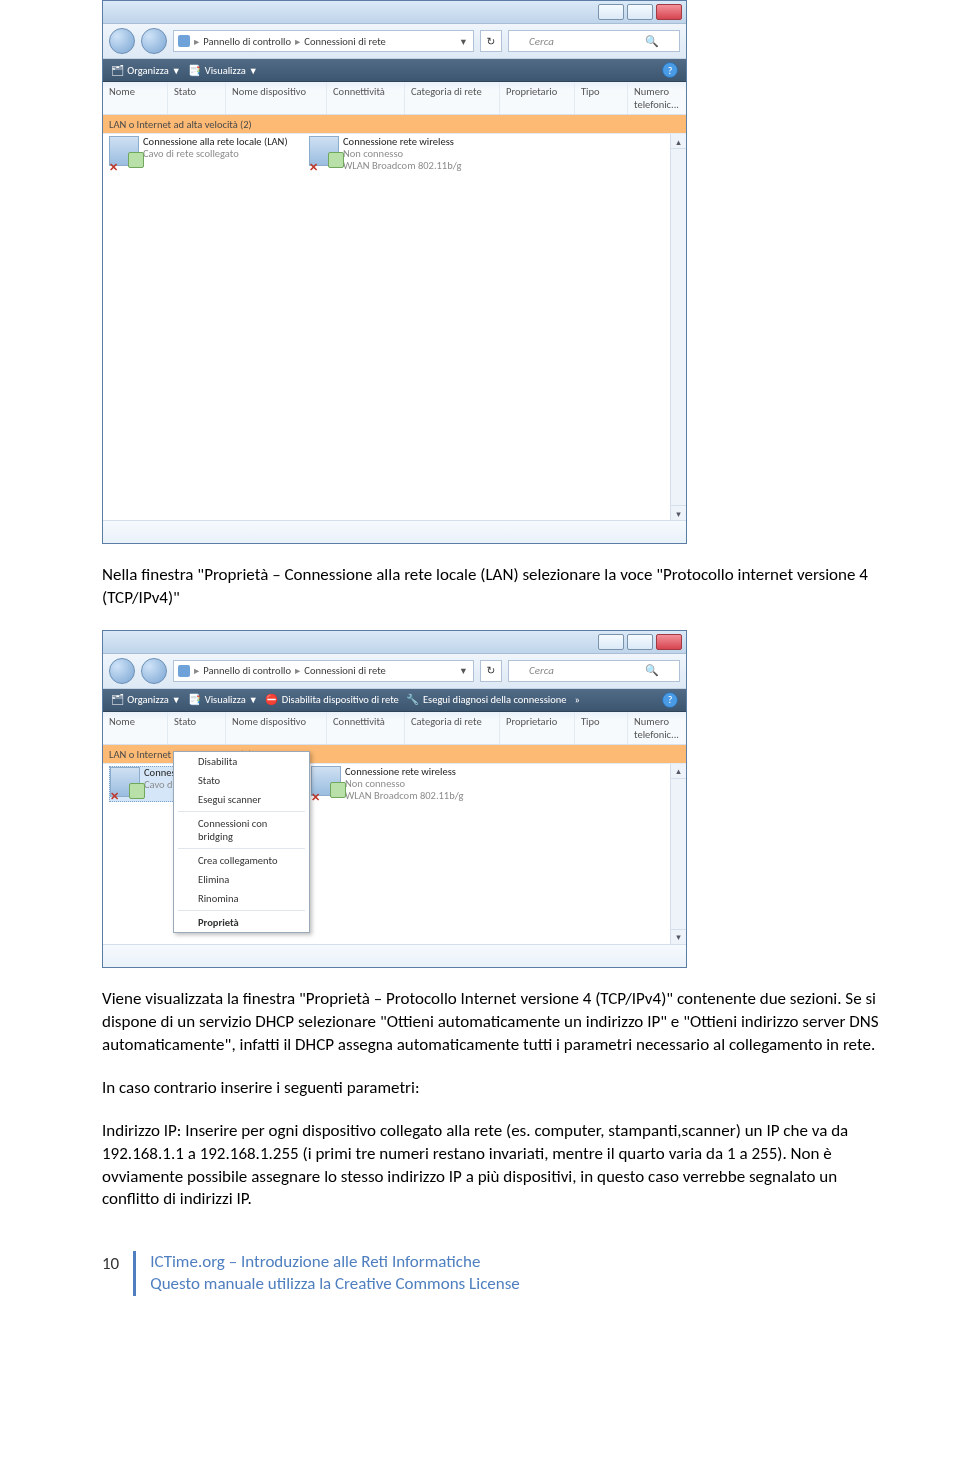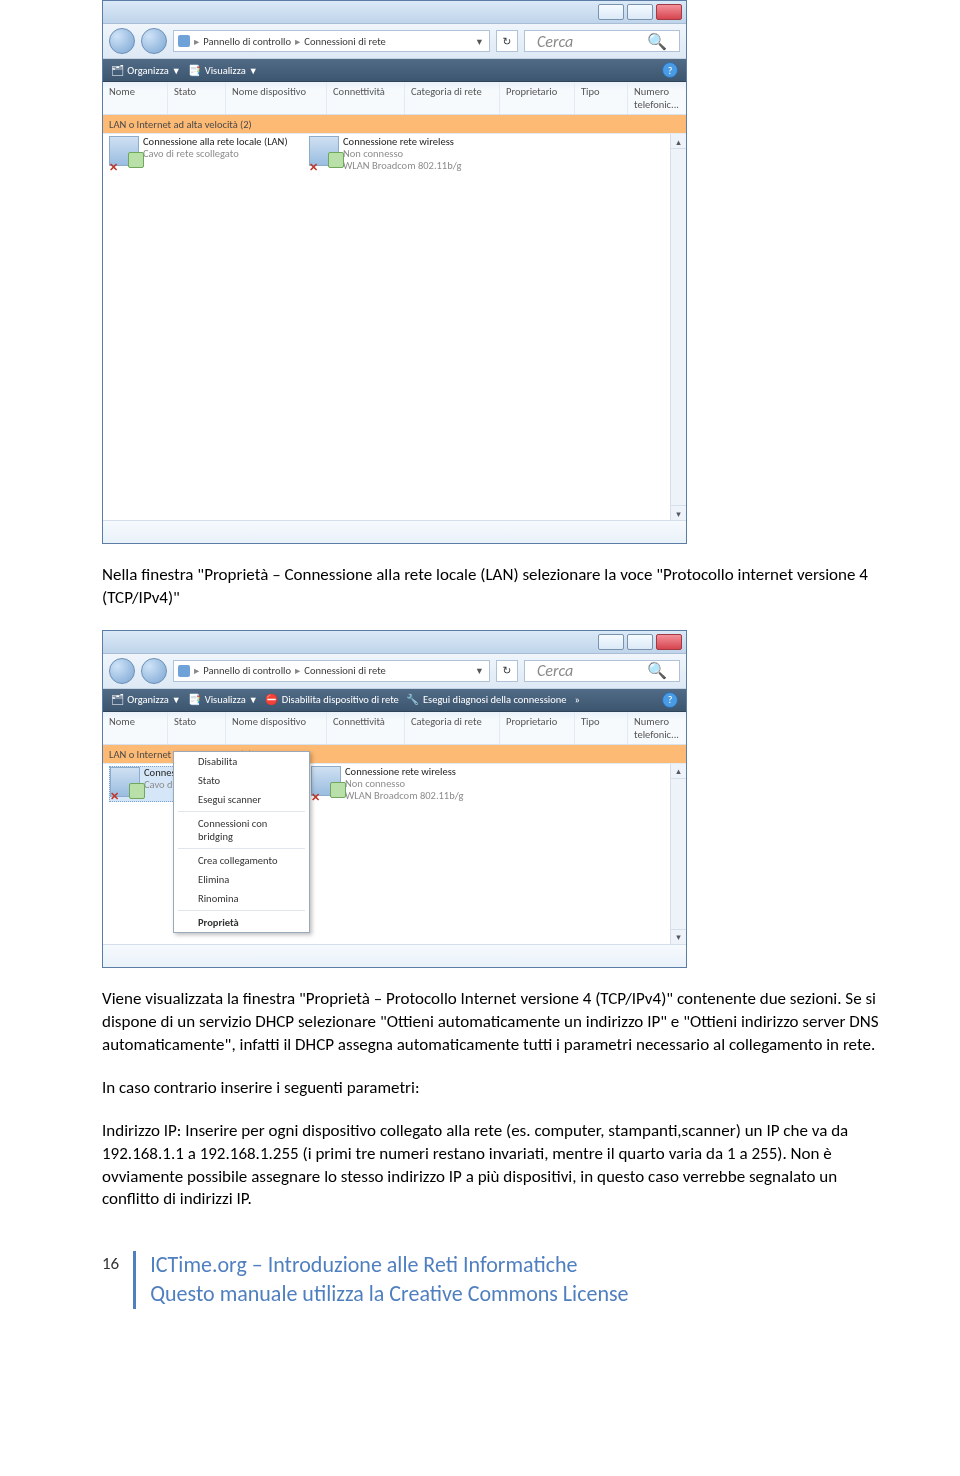--- a/index.html
+++ b/index.html
@@ -57,21 +57,21 @@
   }
   .crumbbox {
     flex:1; height:20px; border:1px solid #b0c2d6; background:#fff;
     display:flex; align-items:center; padding:0 4px; gap:4px;
     font-size: 10.5px;
   }
   .crumb-icon { width:12px; height:12px; background:#6ea2d8; border-radius:2px; }
   .sep { color:#888; }
   .dd { color:#555; padding:0 3px; }
   .refresh { width:20px; height:20px; border:1px solid #b0c2d6; background:#fff; display:flex;align-items:center;justify-content:center; }
-  .searchbox { width:130px; height:20px; border:1px solid #b0c2d6; background:#fff; display:flex; align-items:center; padding:0 12px; font-size:16px; color:#8a8a8a; font-style:italic; }
+  .searchbox { width:130px; height:20px; border:1px solid #b0c2d6; background:#fff; display:flex; align-items:center; padding:0 20px; font-size:11px; color:#8a8a8a; font-style:italic; }
   .searchbox .mag { margin-left:auto; color:#999; font-style:normal; }
 
   .toolbar {
     display:flex; align-items:center; gap:8px;
     padding: 3px 8px;
     background: linear-gradient(#516a85,#3d5670);
     color:#fff;
     font-size:10.5px;
     border-bottom:1px solid #2f4358;
   }
@@ -139,21 +139,21 @@
   .ctxmenu hr { border:none; border-top:1px solid #e0e6ee; margin:2px 4px; }
 
   
   .para { margin: 20px 0; line-height: 1.35; }
   .bold { font-weight:normal; }
 
   
   .footer { display:flex; align-items:flex-start; gap:14px; margin-top:40px; }
   .pgnum { font-size:17px; color:#333; padding-top:2px; }
   .fbar { width:3px; background:#4f7fbf; align-self:stretch; }
-  .ftxt { font-size:22px; line-height:1.3; }
+  .ftxt { font-size:17px; line-height:1.3; }
   .ftxt .l1 { color:#4f7fbf; }
   .ftxt .l2 { color:#4f7fbf; }
 </style>
 </head>
 <body>
 
 <div class="page">
 
   <div class="win">
     <div class="titlebar">
@@ -348,21 +348,21 @@
     </div>
   </div>
 
   <p class="para">Viene visualizzata la finestra "Proprietà – Protocollo Internet versione 4 (TCP/IPv4)" contenente due sezioni. Se si dispone di un servizio DHCP selezionare "Ottieni automaticamente un indirizzo IP" e "Ottieni indirizzo server DNS automaticamente", infatti il DHCP assegna automaticamente tutti i parametri necessario al collegamento in rete.</p>
   <p class="para">In caso contrario inserire i seguenti parametri:</p>
   <p class="para">
     <span class="bold">Indirizzo IP</span><span>: Inserire per ogni dispositivo collegato alla rete (es. computer, stampanti,scanner) un IP che va da 192.168.1.1 a 192.168.1.255 (i primi tre numeri restano invariati, mentre il quarto varia da 1 a 255). Non è ovviamente possibile assegnare lo stesso indirizzo IP a più dispositivi, in questo caso verrebbe segnalato un conflitto di indirizzi IP.</span>
   </p>
 
   <div class="footer">
-    <div class="pgnum">16</div>
+    <div class="pgnum">10</div>
     <div class="fbar"></div>
     <div class="ftxt">
       <div class="l1">ICTime.org – Introduzione alle Reti Informatiche</div>
       <div class="l2">Questo manuale utilizza la Creative Commons License</div>
     </div>
   </div>
 
 </div>
 
 </body></html>

